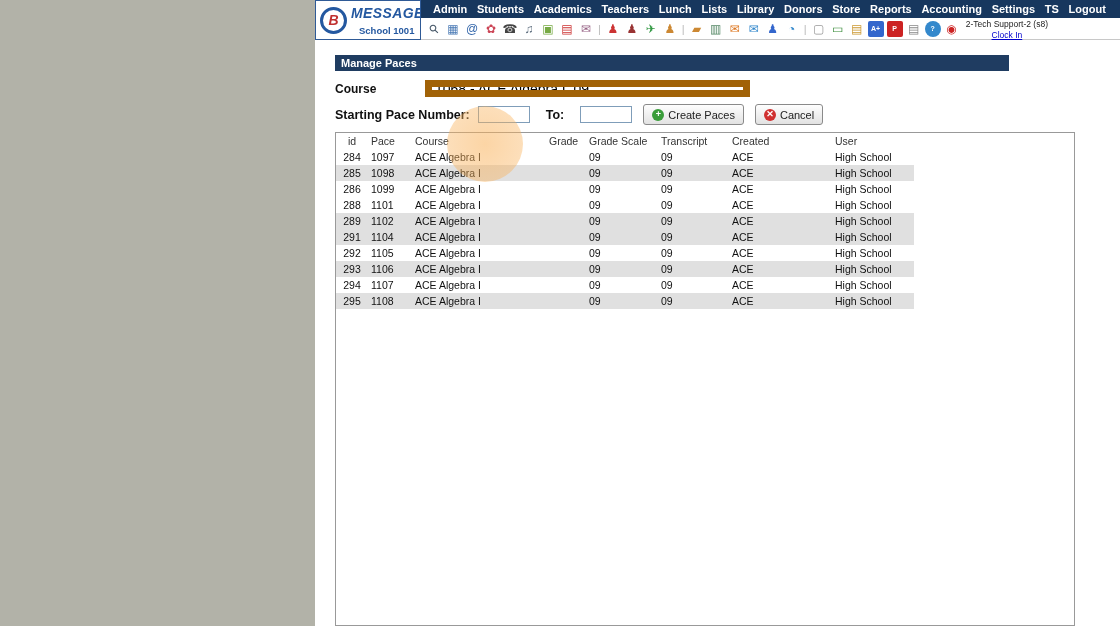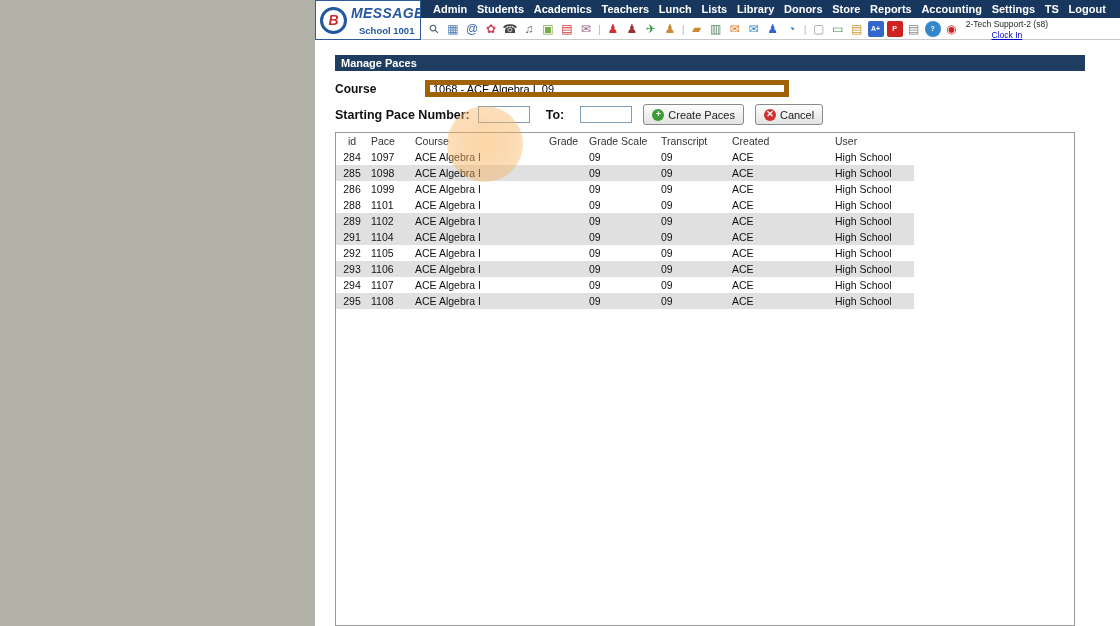--- a/index.html
+++ b/index.html
@@ -48,26 +48,26 @@
   }
   .tb-icon.small-text { font-size:7px; font-weight:bold; }
   .tb-divider { color:#bbb; font-size:11px; margin:0 1px; }
   [data-name="search-icon"] { transform:rotate(-45deg); }
   .user-panel { position:absolute; right:72px; top:1px; text-align:center; line-height:1.25; }
   .user-name { font-size:8.5px; color:#222; }
   .clock-in { font-size:8.5px; color:#0000cc; text-decoration:underline; cursor:pointer; }
   
   .content { padding:15px 20px 0 20px; position:relative; }
   .page-title {
-    width:750px; background:#1f3c61; color:#fff;
+    width:674px; background:#1f3c61; color:#fff;
     font-weight:bold; font-size:11px; padding:2px 6px; margin-bottom:9px;
   }
   .form-row { display:flex; align-items:center; margin-bottom:7px; }
   .label-course { font-weight:bold; font-size:12px; color:#111; width:90px; }
-  .course-input { width:364px; height:17px; border:5px solid #a16207; font-size:11px; padding:0 3px; font-family:"Liberation Sans",sans-serif; }
+  .course-input { width:325px; height:17px; border:7px solid #a16207; font-size:14px; padding:0 3px; font-family:"Liberation Sans",sans-serif; }
   .label-pace { font-weight:bold; font-size:12.5px; color:#111; margin-right:8px; }
   .small-input { width:52px; height:17px; border:1px solid #7f9db9; font-size:11px; padding:0 3px; font-family:"Liberation Sans",sans-serif; }
   .label-to { font-weight:bold; font-size:12.5px; color:#111; margin:0 16px 0 16px; }
   .btn {
     display:flex; align-items:center; gap:4px;
     border:1px solid #8a8a8a; background:linear-gradient(#fefefe,#e2e2e2);
     border-radius:3px; font-size:11px; color:#222;
     padding:2px 8px; margin-left:11px; cursor:pointer; height:21px;
     font-family:"Liberation Sans",sans-serif;
   }

